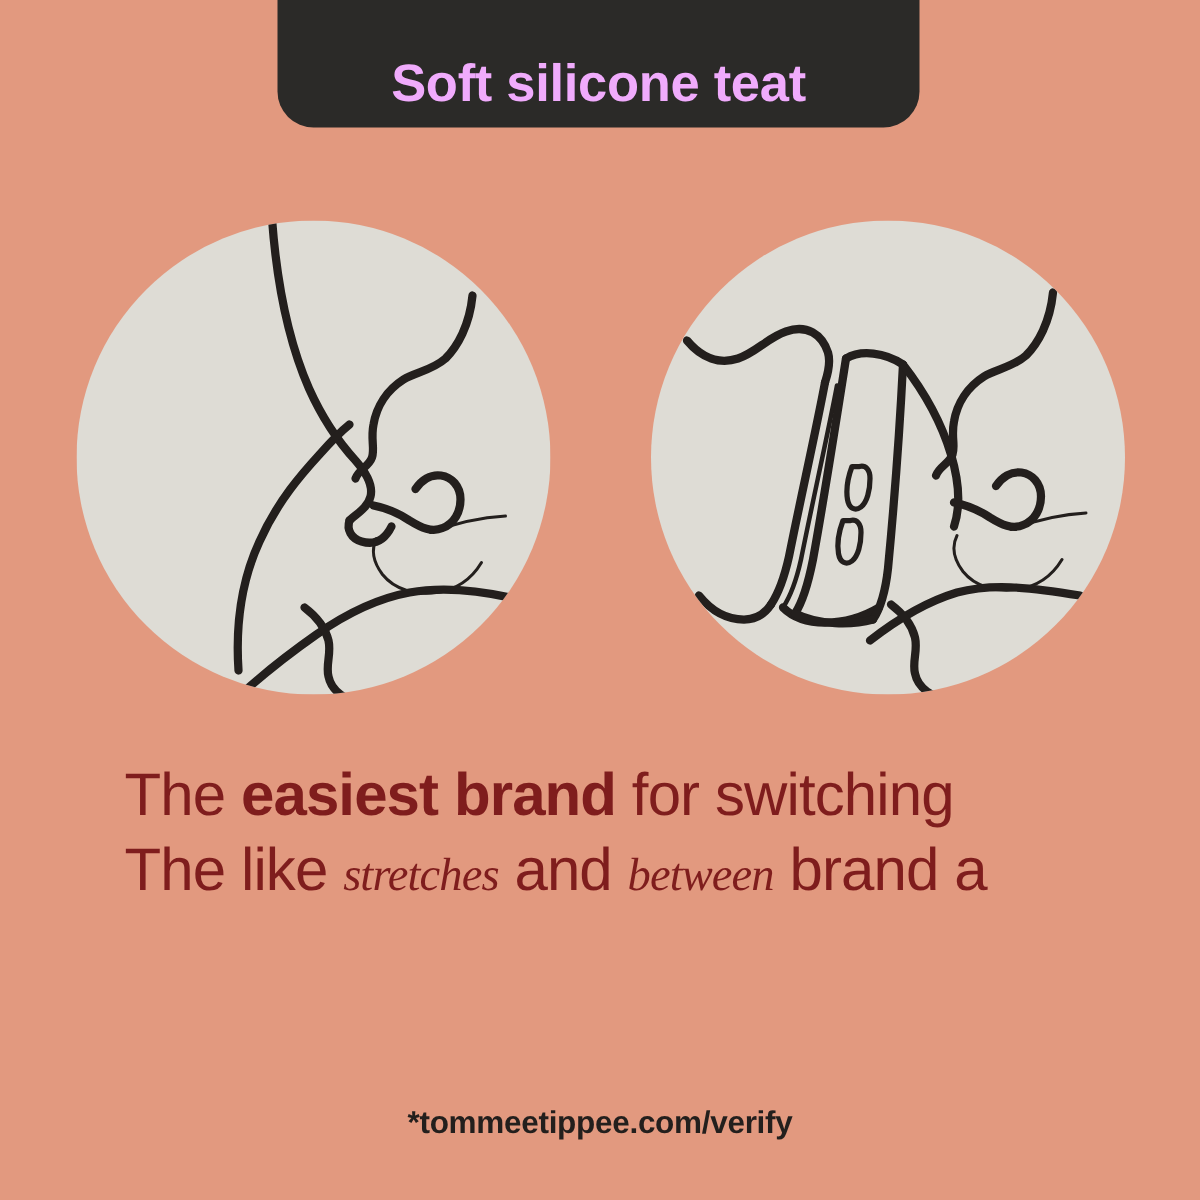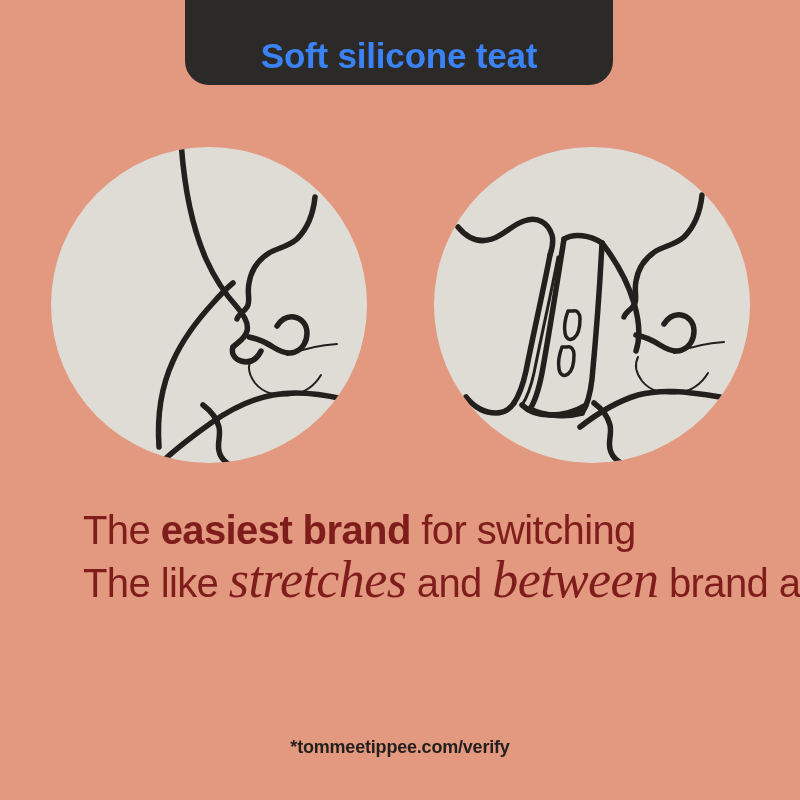--- a/index.html
+++ b/index.html
@@ -31,21 +31,21 @@
     height: 105px;
     background: #2b2a28;
     border-radius: 0 0 24px 24px;
     display: flex;
     align-items: flex-end;
     justify-content: center;
     padding-bottom: 12px;
     box-sizing: border-box;
   }
   .header-title {
-    color: #3b82f6;
+    color: #f0abfc;
     font-size: 35px;
     font-weight: bold;
     letter-spacing: -0.2px;
     line-height: 1;
     white-space: nowrap;
   }
 
   
   .illustrations {
     position: absolute;
@@ -76,40 +76,40 @@
     font-size: 40px;
     line-height: 50px;
     letter-spacing: -0.6px;
     white-space: nowrap;
   }
   .copy-line b {
     font-weight: bold;
   }
   .copy-line i {
     font-family: "Liberation Serif", serif;
-    font-size: 52px;
+    font-size: 31px;
     text-align: right;
   }
   .sup-asterisk {
     font-size: 24px;
     vertical-align: super;
     line-height: 0;
   }
 
   
   .footer {
     position: absolute;
     left: 0;
     top: 737px;
     width: 800px;
     text-align: center;
   }
   .footer-text {
     color: #231f1d;
-    font-size: 18px;
+    font-size: 21px;
     font-weight: bold;
     letter-spacing: -0.2px;
   }
 </style>
 </head>
 <body>
 
 <div class="poster">
 
   <div class="header-banner">

